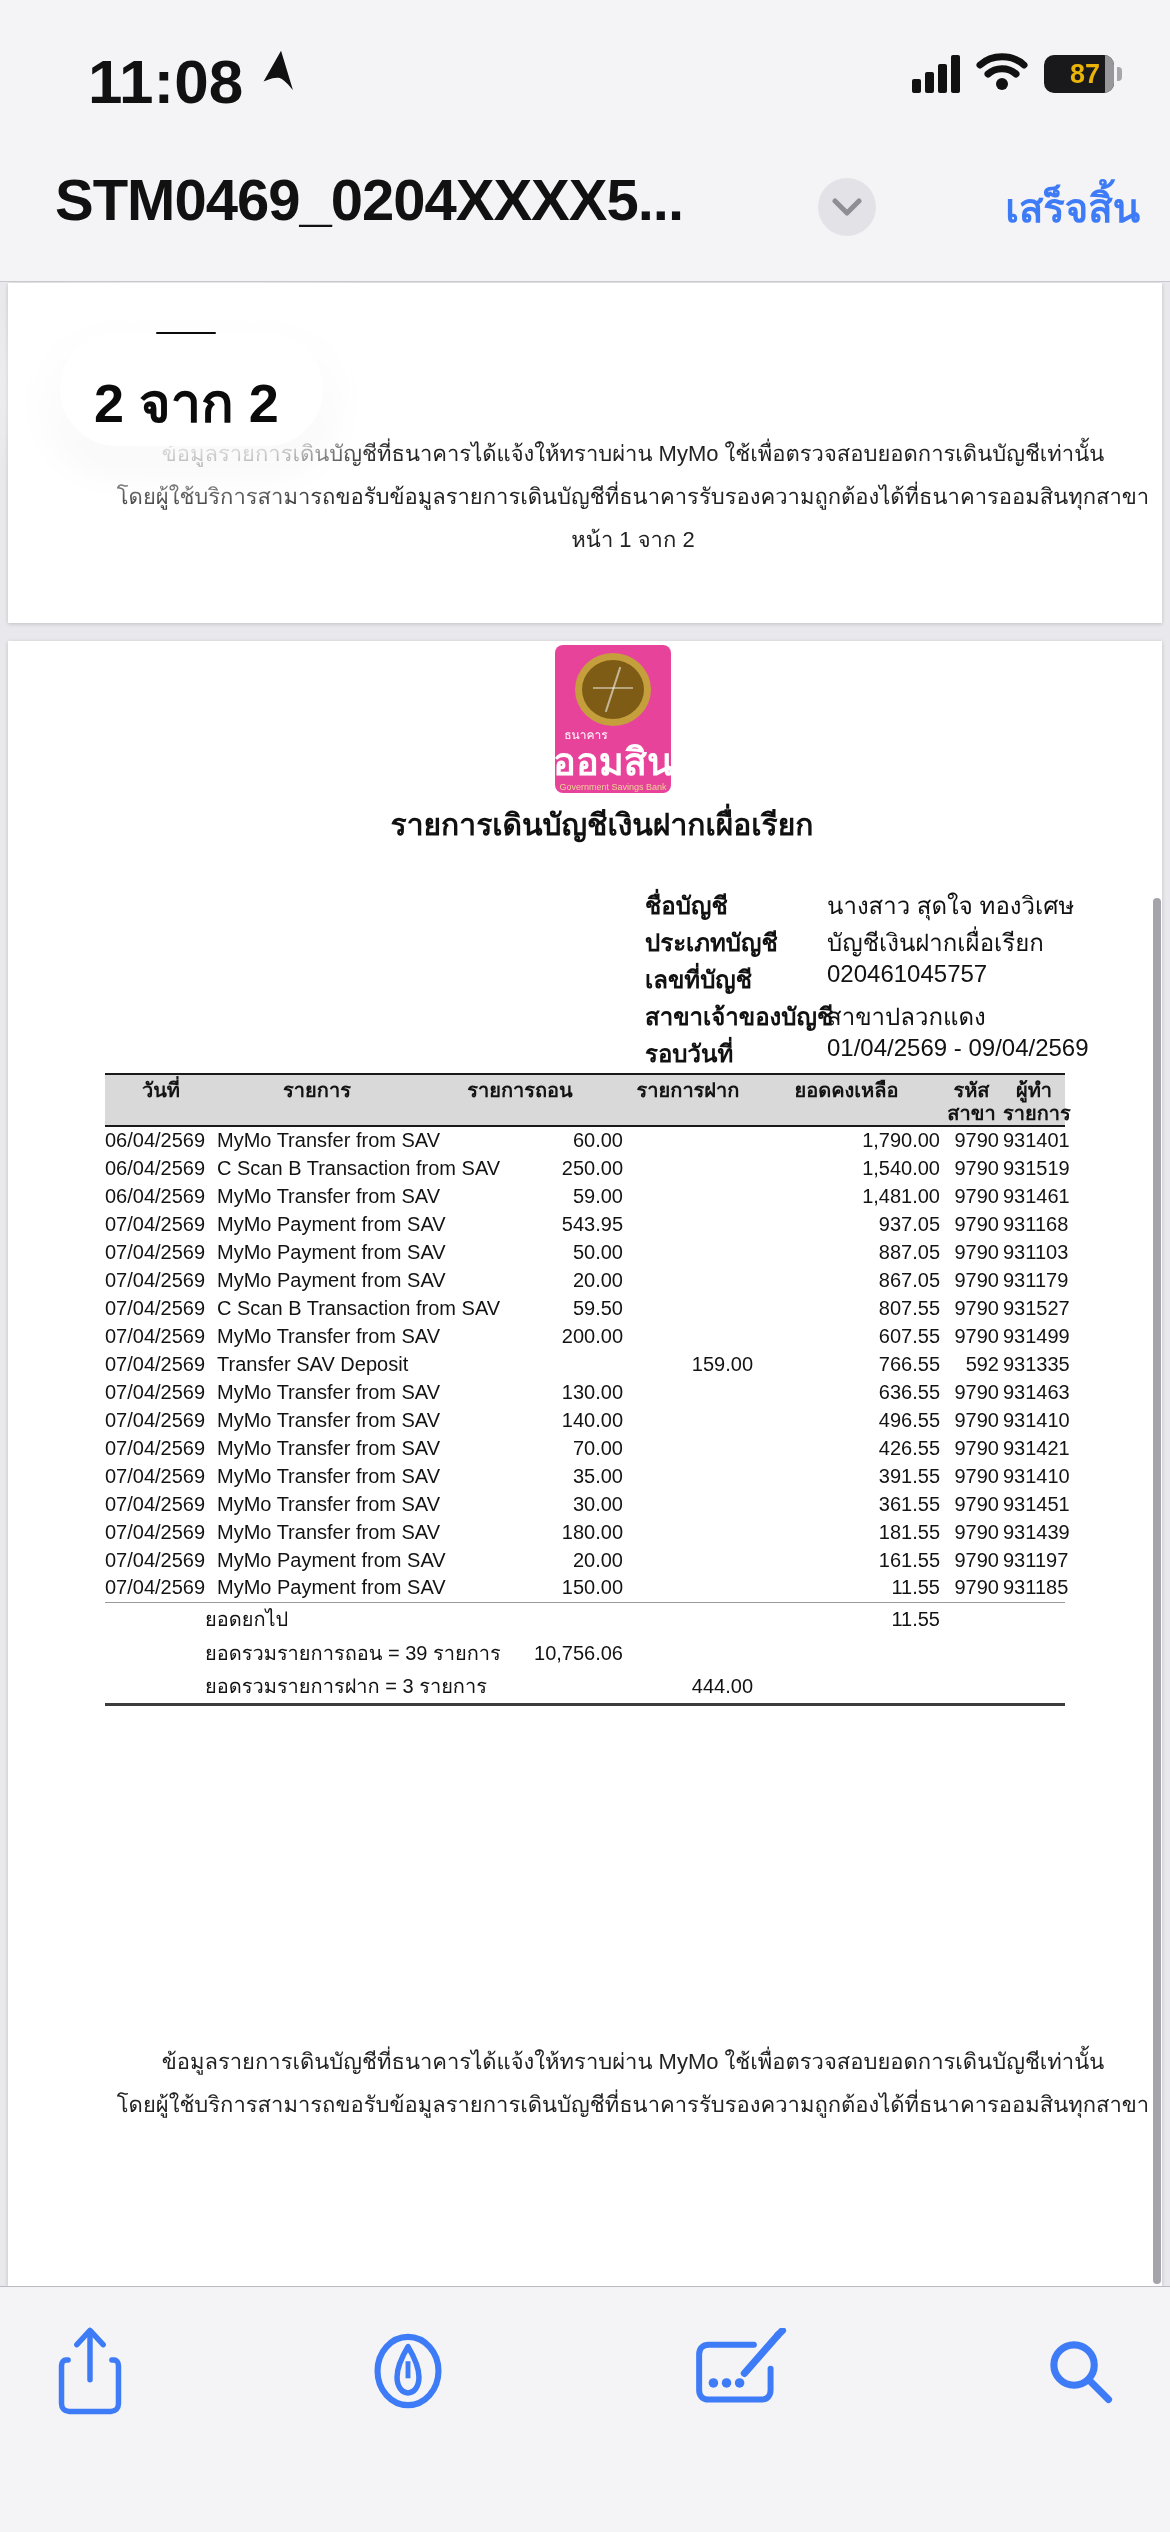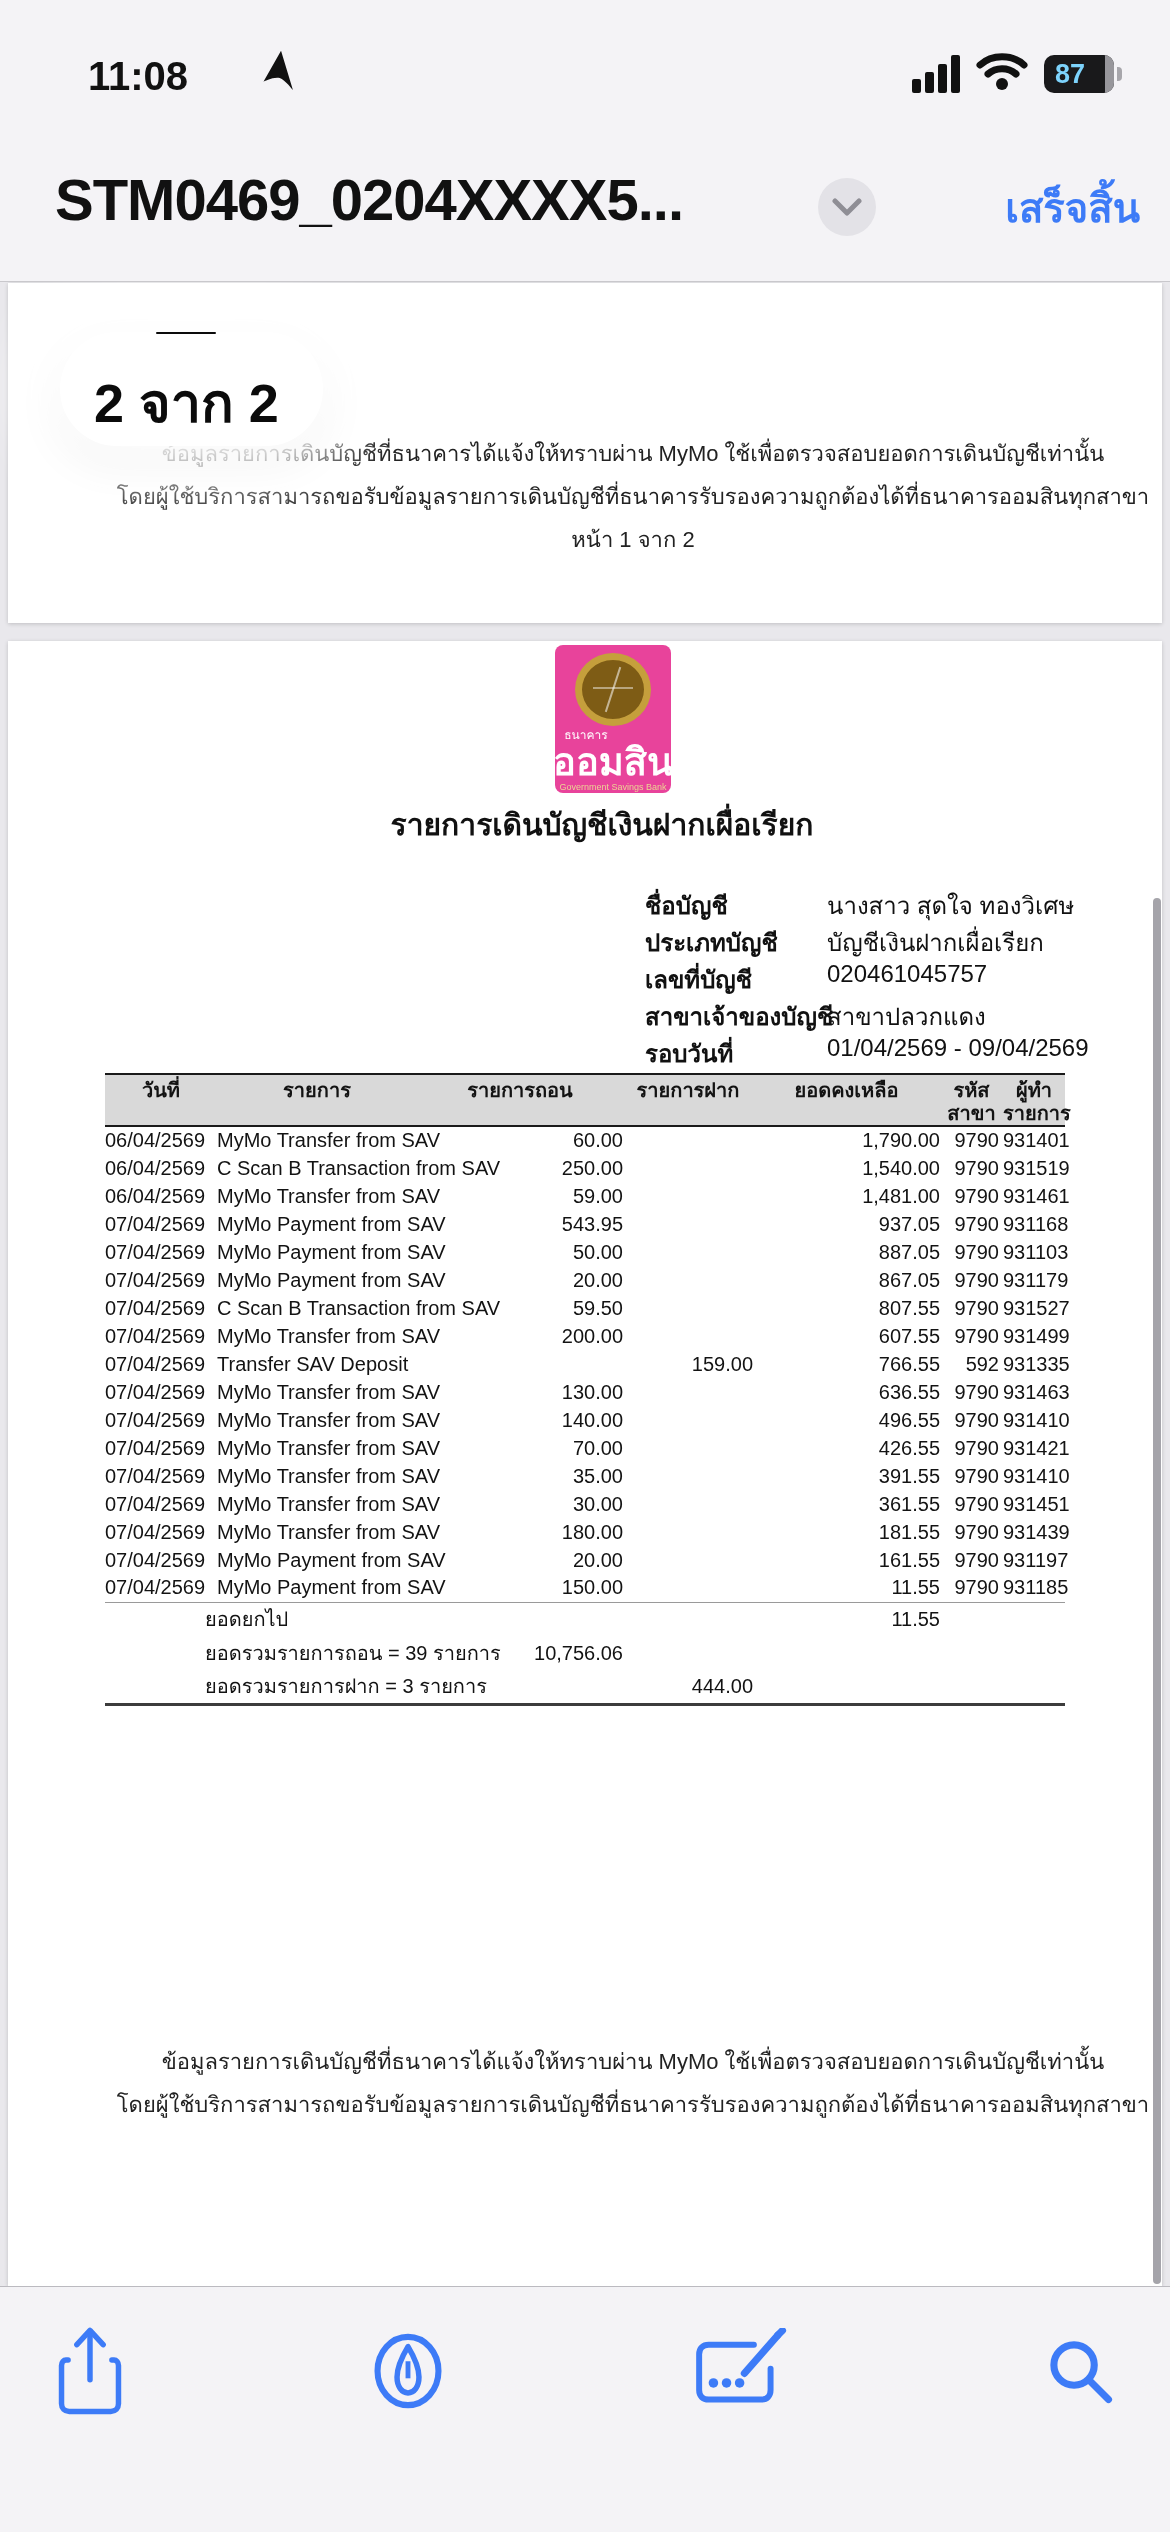--- a/index.html
+++ b/index.html
@@ -8,28 +8,28 @@
     position:relative; width:1170px; height:2532px; margin:0 auto;
     background:#e9e8ec; overflow:hidden;
     font-family:"Liberation Sans", sans-serif; color:#111;
   }
   
   .chrome-top {
     position:absolute; left:0; top:0; width:1170px; height:282px;
     background:#f4f3f6; border-bottom:1px solid #c9c8cc; z-index:30;
   }
   .status-bar { position:absolute; left:0; top:40px; width:1170px; height:70px; }
-  .time { position:absolute; left:88px; top:6px; font-size:40px; font-weight:bold; letter-spacing:0;margin-top:8px; }
+  .time { position:absolute; left:88px; top:6px; font-size:62px; font-weight:bold; letter-spacing:0; }
   .loc-icon { position:absolute; left:258px; top:10px; }
   .sb-right { position:absolute; right:48px; top:12px; display:flex; align-items:center; gap:16px; }
   .cell-bars { display:flex; align-items:flex-end; gap:4px; height:38px; }
   .cell-bars i { display:block; width:9px; background:#111; border-radius:2px; }
   .battery { position:relative; width:70px; height:38px; background:#19191b; border-radius:10px; overflow:hidden; }
-  .battery .pct { position:absolute; left:0; top:0; width:52px; height:38px; display:flex; align-items:center; justify-content:center;
-                  color:#7dd3fc; font-size:27px; font-weight:bold; }
+  .battery .pct { position:absolute; left:15px; top:0; width:52px; height:38px; display:flex; align-items:center; justify-content:center;
+                  color:#eab308; font-size:27px; font-weight:bold; }
   .battery .empty { position:absolute; right:0; top:0; width:9px; height:38px; background:#97969b; }
   .battery-nub { width:5px; height:14px; background:#a7a6ab; border-radius:0 4px 4px 0; margin-left:-13px; }
   .nav-bar { position:absolute; left:0; top:150px; width:1170px; height:110px; }
   .doc-title { position:absolute; left:55px; top:16px; font-size:58px; font-weight:bold; letter-spacing:-1px; white-space:nowrap; }
   .chev-circle { position:absolute; left:818px; top:28px; width:58px; height:58px; border-radius:50%;
                  background:#e3e2e7; display:flex; align-items:center; justify-content:center; }
   .done-btn { position:absolute; right:30px; top:26px; font-size:40px; font-weight:bold; color:#3d7bf7; background:none; border:none; white-space:nowrap; }
   
   .page-pill {
     position:absolute; left:60px; top:332px; height:114px; padding:0 44px 0 34px; z-index:25;

